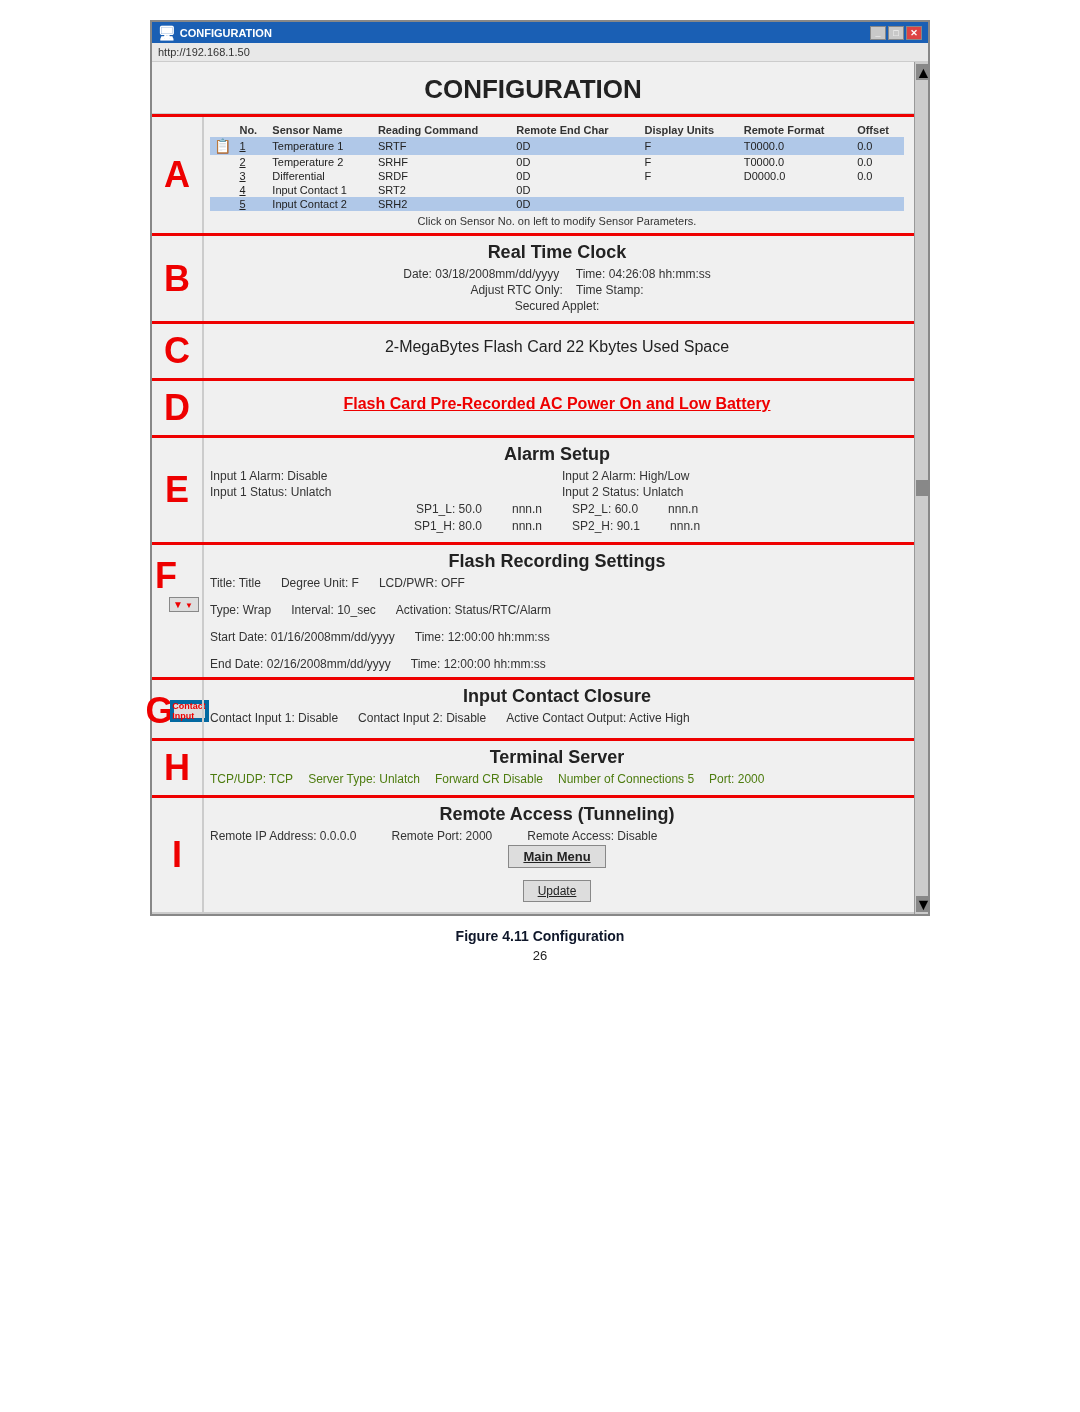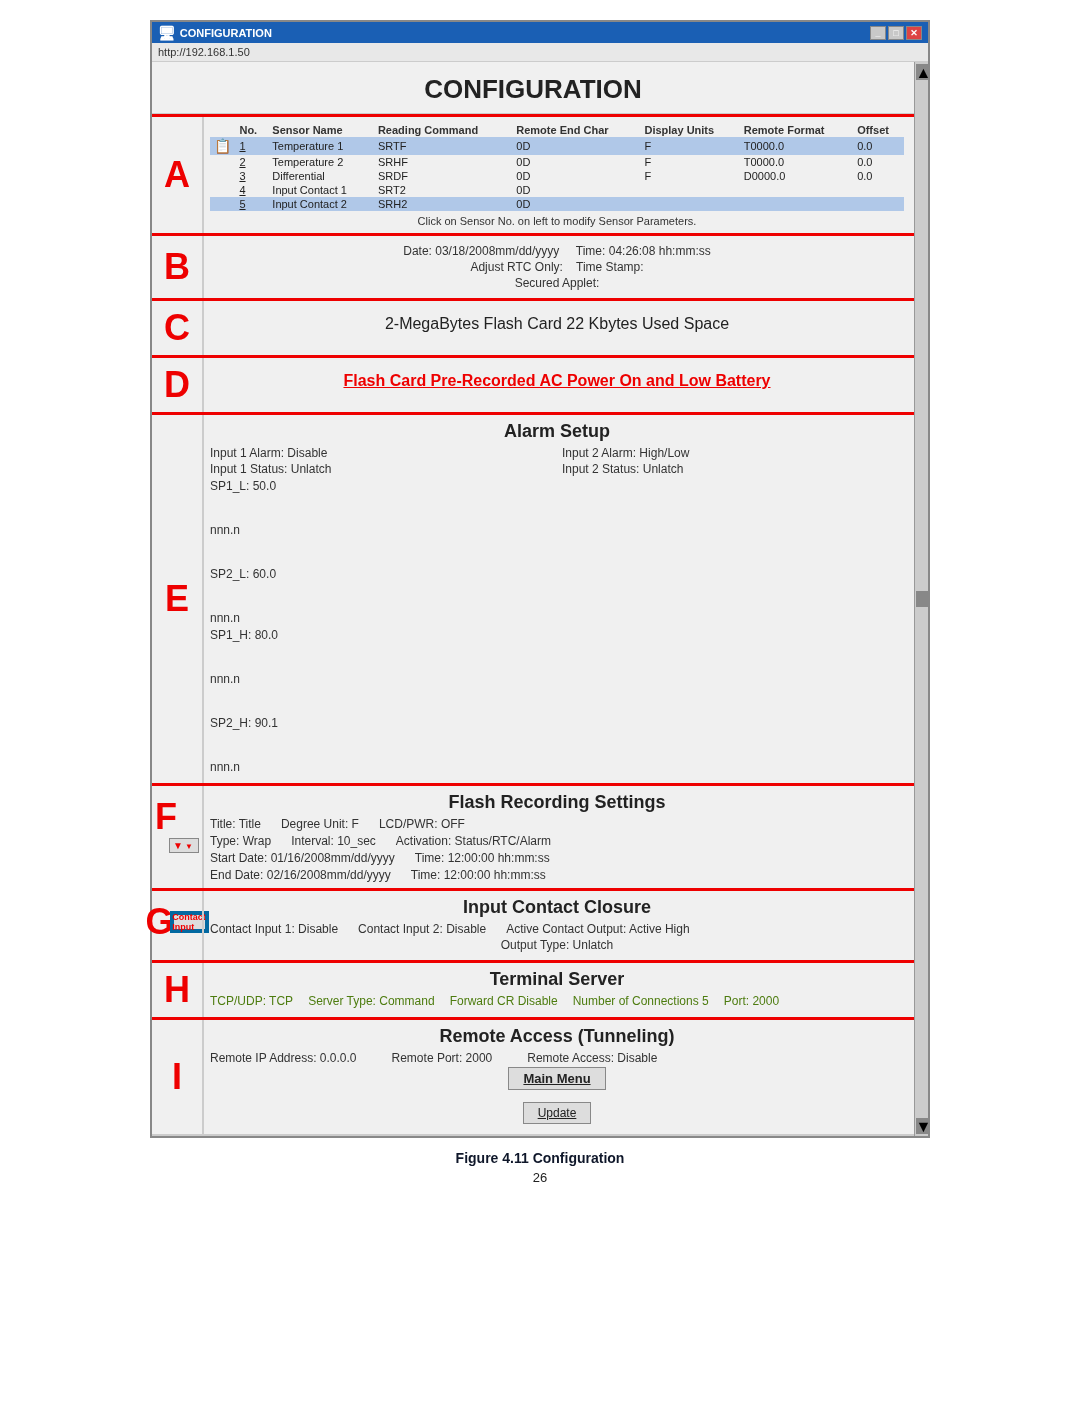--- a/index.html
+++ b/index.html
@@ -174,28 +174,27 @@
       color: #333;
       margin: 3px 0;
     }
     .alarm-grid-single {
       display: flex;
       gap: 30px;
       font-size: 12px;
       color: #333;
       margin: 3px 0;
       justify-content: center;
+    }
+
+    
+    .flash-grid {
+      display: flex;
       flex-direction: column;
-    }
-
-    
-    .flash-grid {
-      display: flex;
-      flex-direction: column;
-      gap: 3px;
+      gap: 13px;
       font-size: 12px;
       color: #333;
     }
     .flash-row {
       display: flex;
       gap: 20px;
       align-items: center;
     }
 
     
@@ -407,20 +406,21 @@
     </tr>
                 </tbody>
             </table>
             <div class="sensor-note">Click on Sensor No. on left to modify Sensor Parameters.</div>
           </div>
         </div>
 
         <div class="section-row">
           <div class="section-label">B</div>
           <div class="section-content">
+            <div class="section-title">Real Time Clock</div>
             <div class="section-line">
               <span>Date:</span>
               <span>03/18/2008mm/dd/yyyy</span>
               &nbsp;&nbsp;&nbsp;
               <span>Time:</span>
               <span>04:26:08 hh:mm:ss</span>
             </div>
             <div class="section-line">
               <span>Adjust RTC Only:</span>
               &nbsp;&nbsp;
@@ -512,33 +512,30 @@
               </div>
             </div>
           </div>
           <div class="section-content">
             <div class="section-title">Input Contact Closure</div>
             <div class="contact-row">
               <span>Contact Input 1:  Disable</span>
               <span>Contact Input 2:  Disable</span>
               <span>Active Contact Output:  Active High</span>
             </div>
-            <div class="section-line">
-              <span>Output Type:  Unlatch</span>
-            </div>
           </div>
         </div>
 
         <div class="section-row">
           <div class="section-label">H</div>
           <div class="section-content">
             <div class="section-title">Terminal Server</div>
             <div class="terminal-row">
               <span>TCP/UDP:  TCP</span>
-              <span>Server Type:  Command</span>
+              <span>Server Type:  Unlatch</span>
               <span>Forward CR  Disable</span>
               <span>Number of Connections  5</span>
               <span>Port:  2000</span>
             </div>
           </div>
         </div>
 
         <div class="section-row" style="border-bottom:2px solid #ccc;">
           <div class="section-label">I</div>
           <div class="section-content">

